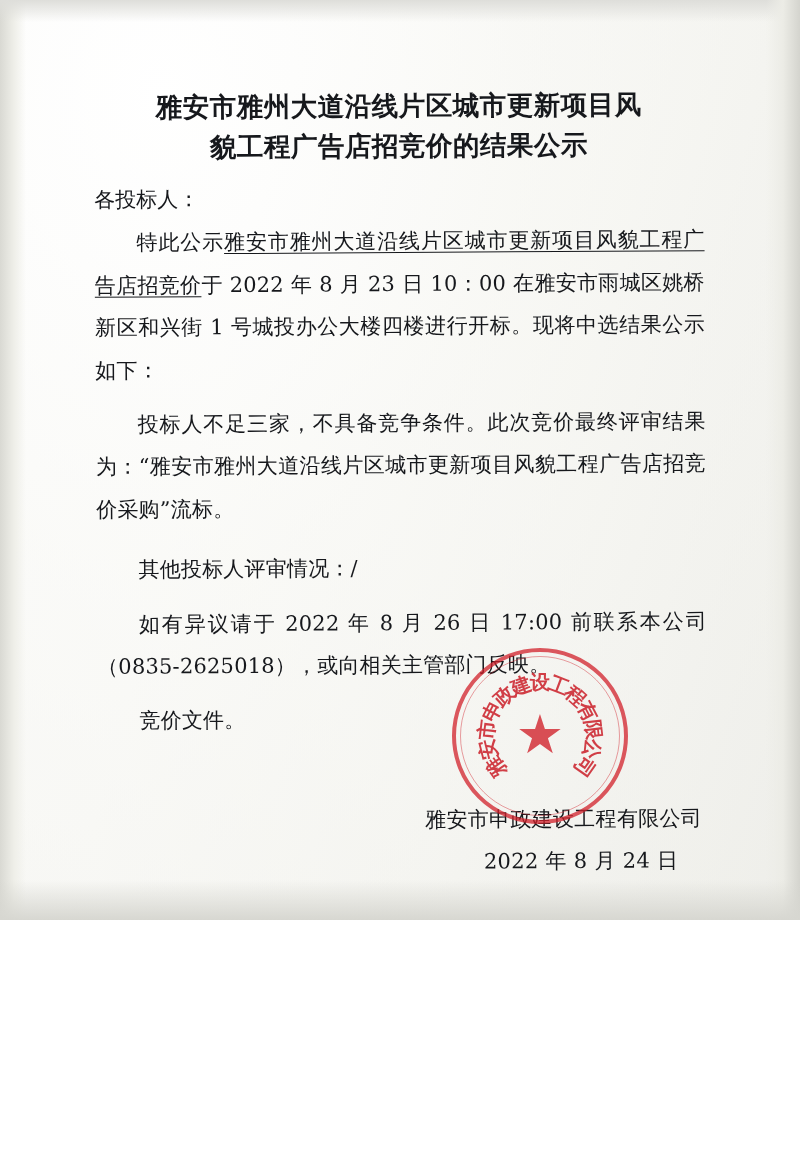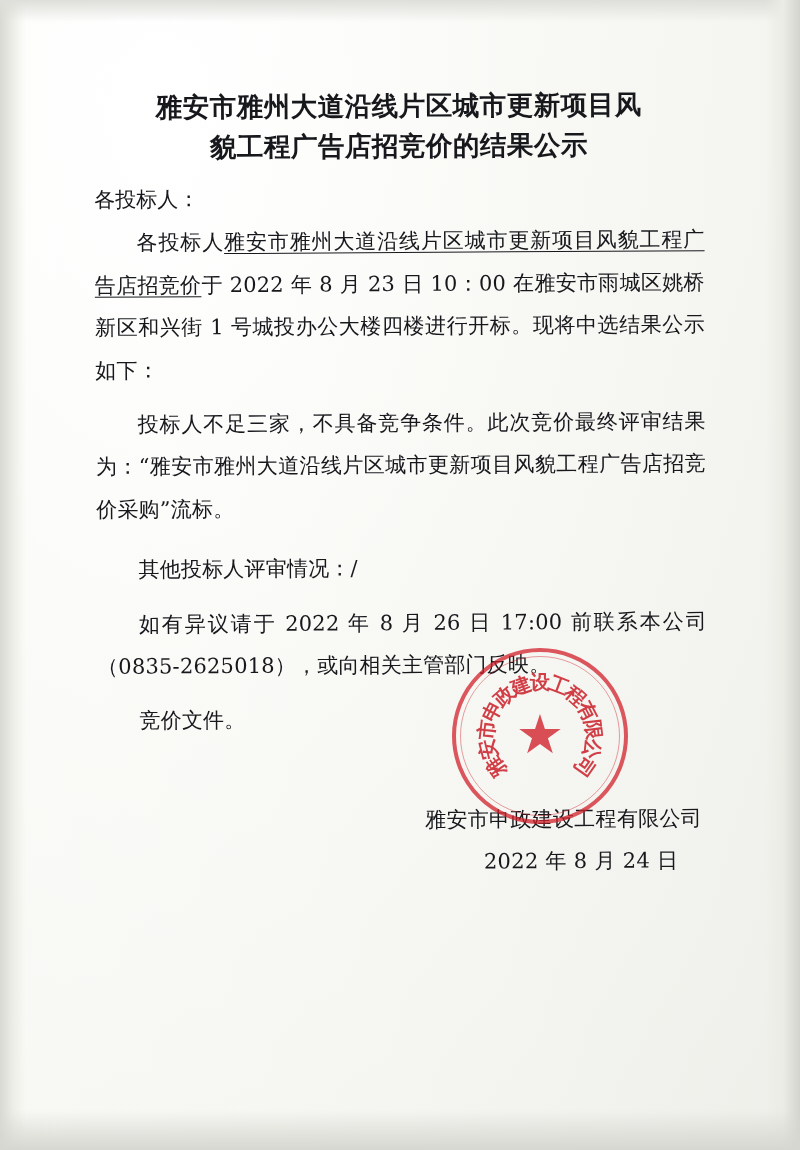--- a/index.html
+++ b/index.html
@@ -3,21 +3,21 @@
 <meta charset="utf-8">
 <style>
   html, body {
     margin: 0;
     padding: 0;
     background: #ffffff;
   }
   #page {
     position: relative;
     width: 800px;
-    height: 1150px;
+    height: 920px;
     overflow: hidden;
     background: #fbfbf9;
     font-family: "DejaVu Serif", "Liberation Serif", serif;
   }
   
   #paper-shade {
     position: absolute;
     inset: 0;
     background:
       radial-gradient(ellipse at 20% 10%, rgba(255,255,255,0.9) 0%, rgba(248,248,245,0.6) 40%, rgba(238,238,233,0.55) 100%),
@@ -177,21 +177,21 @@
   <div id="doc-body">
 
     <h1 class="doc-title">
       <span>雅安市雅州大道沿线片区城市更新项目风</span>
       <span class="line2">貌工程广告店招竞价的结果公示</span>
     </h1>
 
     <div class="salutation">各投标人：</div>
 
     <p class="para">
-      <span>各投标人</span><span class="underline-seg">雅安市雅州大道沿线片区城市更新项目风貌工程广告店招竞价</span><span>于 2022 年 8 月 23 日 10：00 在雅安市雨城区姚桥新区和兴街 1 号城投办公大楼四楼进行开标。现将中选结果公示如下：</span>
+      <span>特此公示</span><span class="underline-seg">雅安市雅州大道沿线片区城市更新项目风貌工程广告店招竞价</span><span>于 2022 年 8 月 23 日 10：00 在雅安市雨城区姚桥新区和兴街 1 号城投办公大楼四楼进行开标。现将中选结果公示如下：</span>
     </p>
 
     <div class="gap-sm"></div>
 
     <p class="para">
       <span>投标人不足三家，不具备竞争条件。此次竞价最终评审结果为：“雅安市雅州大道沿线片区城市更新项目风貌工程广告店招竞价采购”流标。</span>
     </p>
 
     <div class="gap-md"></div>
 

